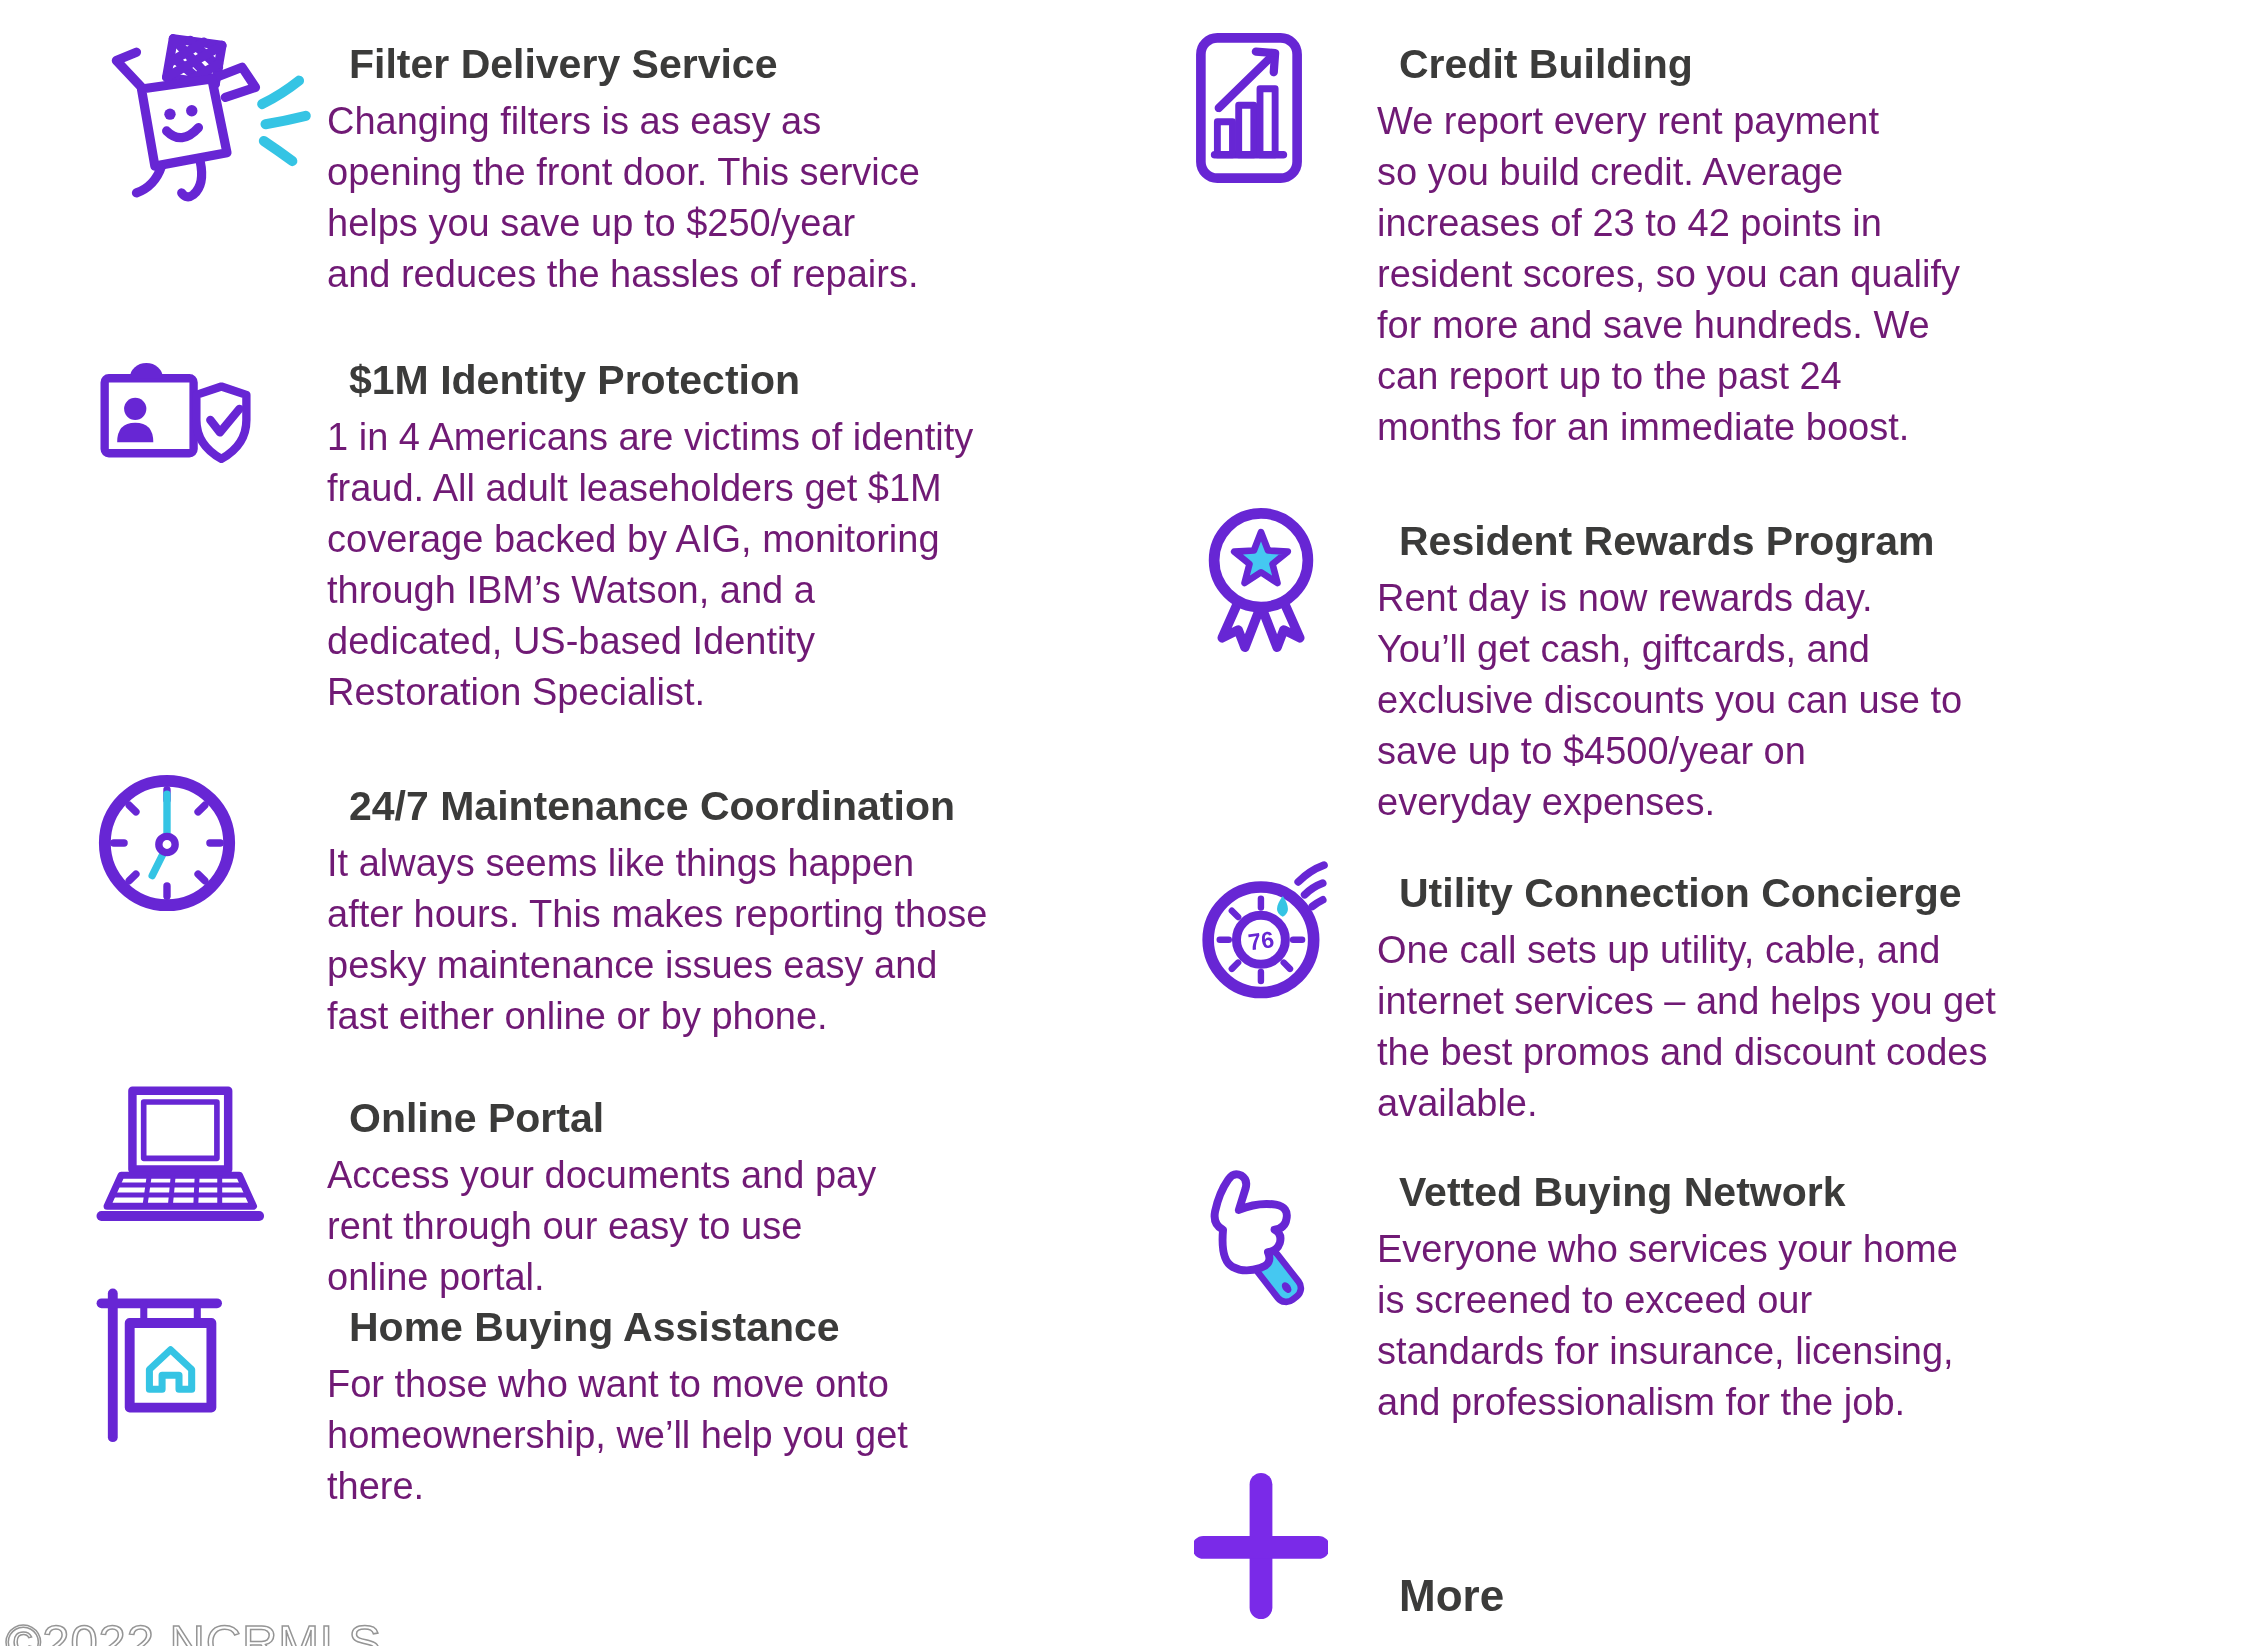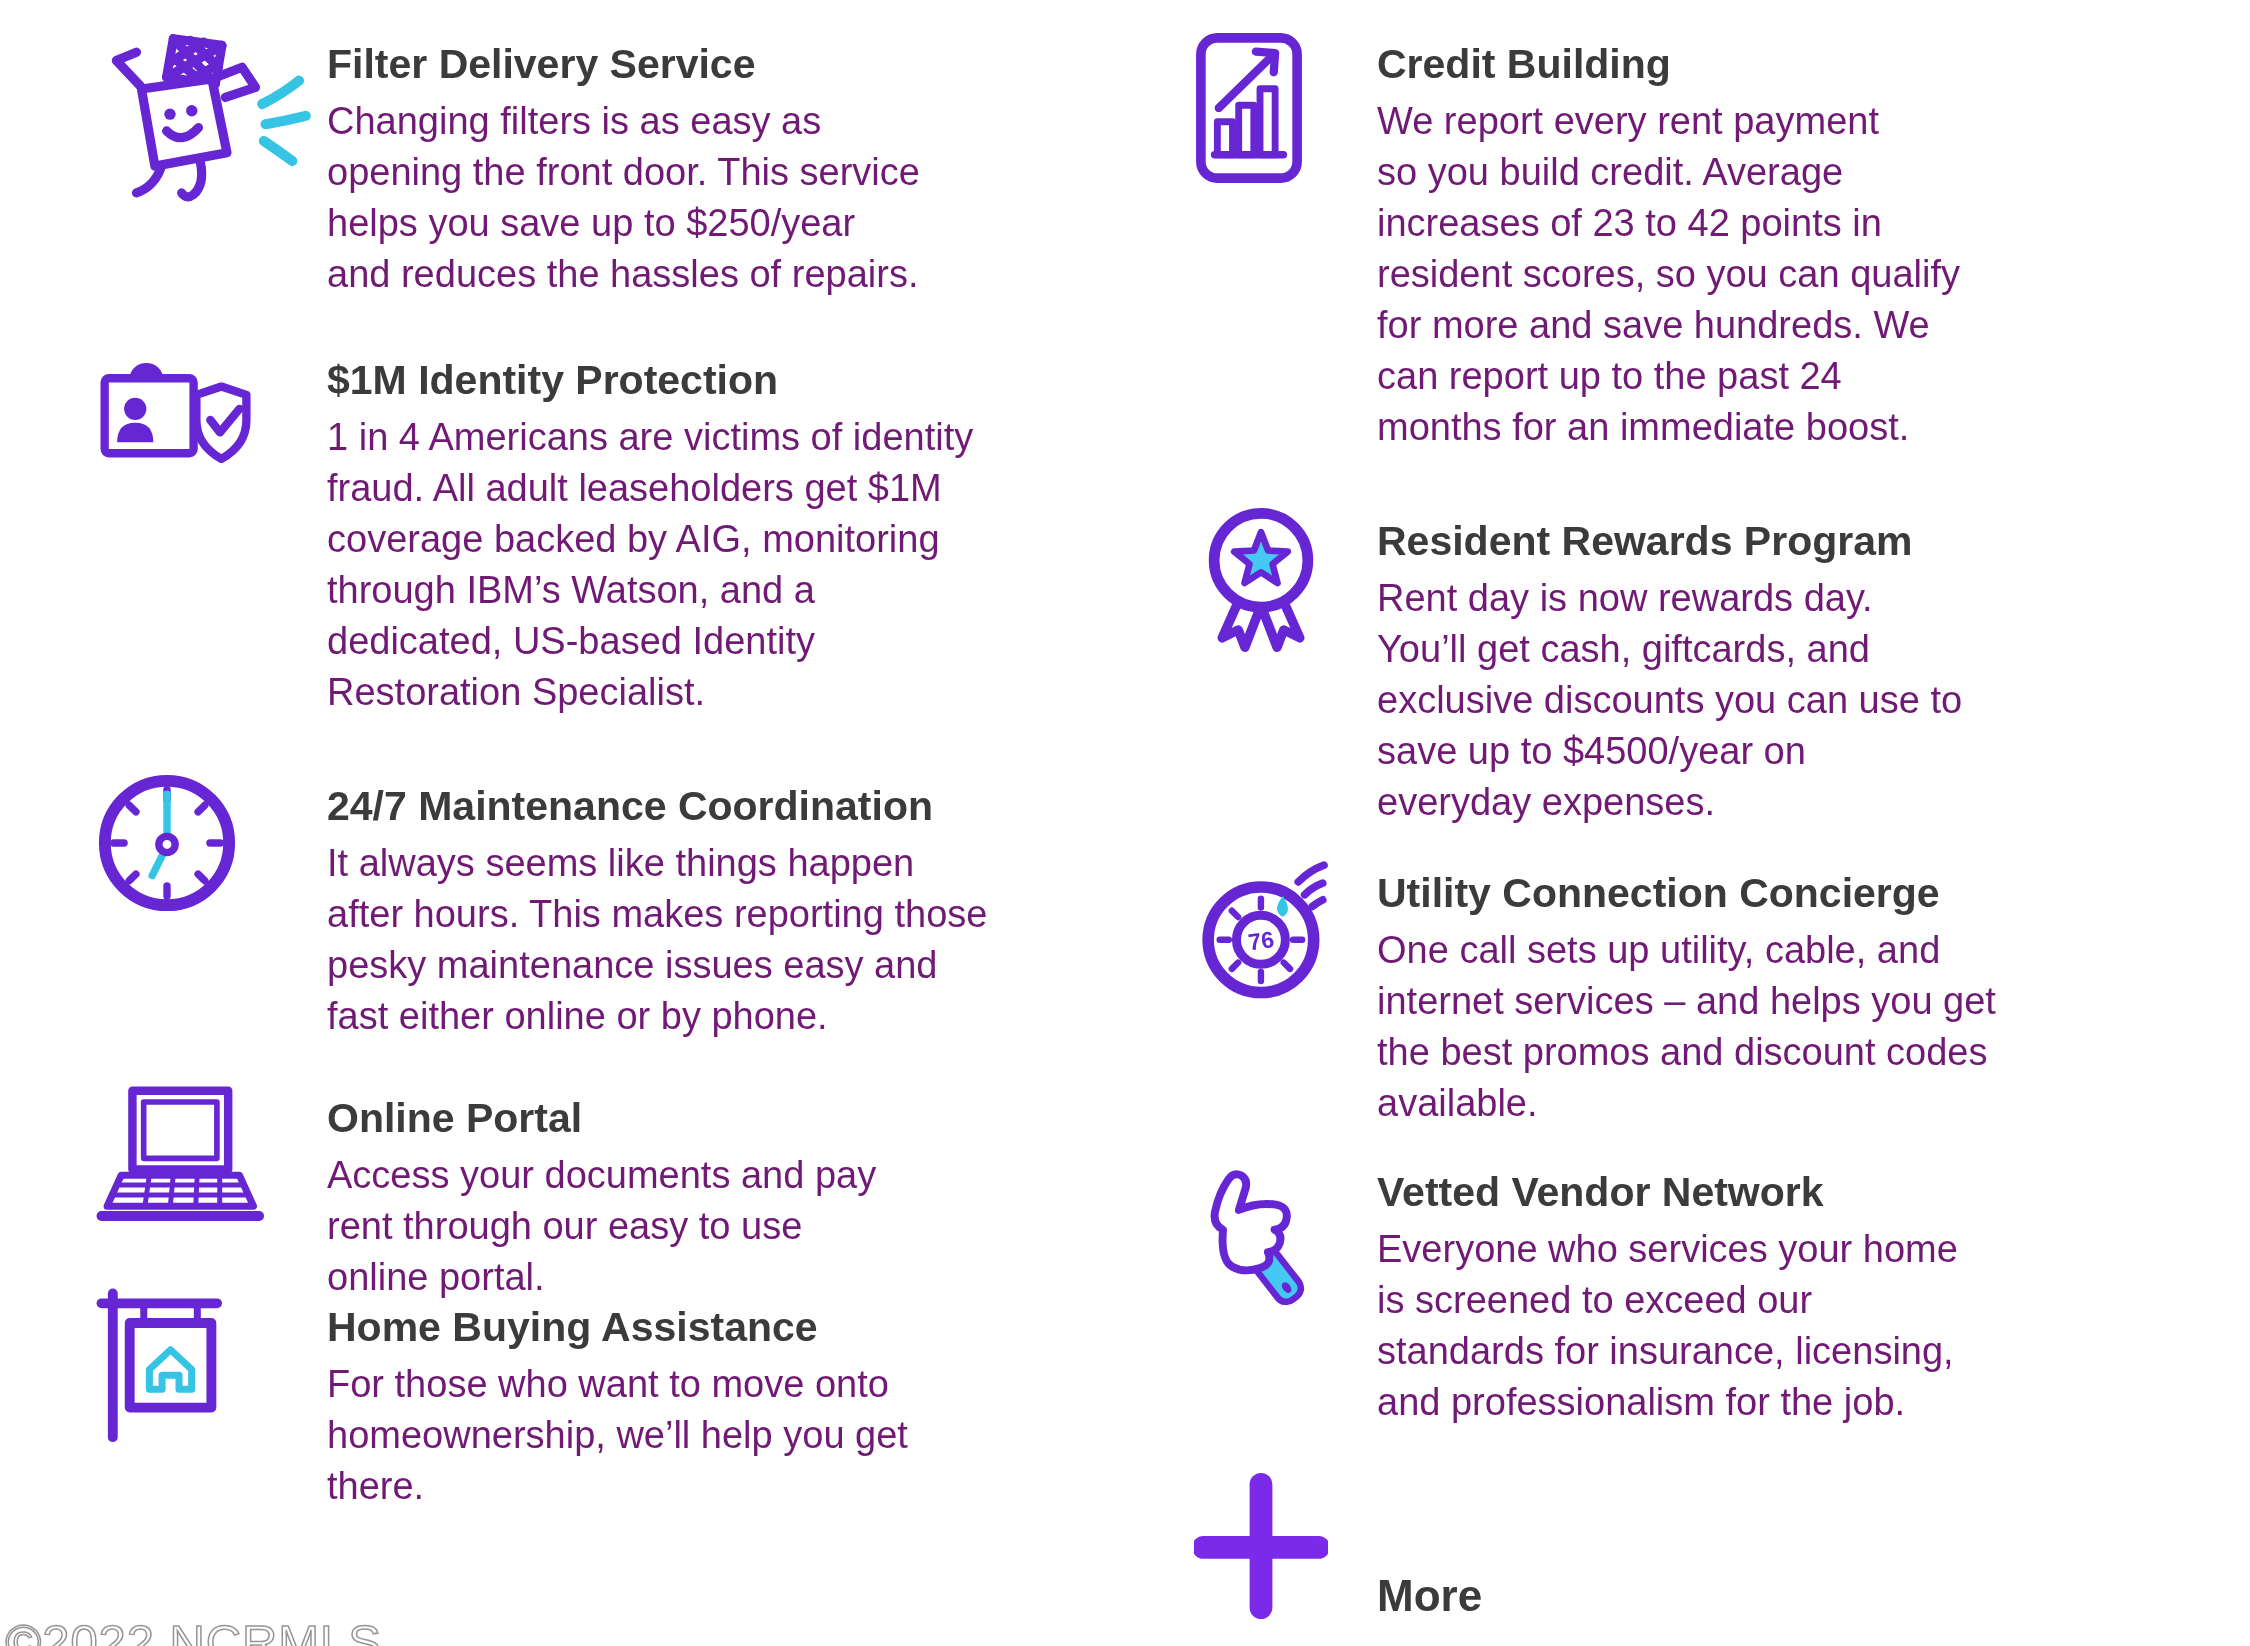--- a/index.html
+++ b/index.html
@@ -11,21 +11,21 @@
   .columns { display:flex; width:100%; height:100%; }
   .col { display:flex; flex-direction:column; }
   .col-left  { width:1103px; padding:40px 0 0 84px; }
   .col-right { flex:1; padding:40px 0 18px 84px; }
   .item { display:flex; align-items:flex-start; }
   .icon-cell { flex:0 0 243px; display:flex; justify-content:flex-start; padding-left:8.8px; }
   .col-right .icon-cell { flex:0 0 190px; padding-left:7px; }
   .text-cell { flex:1; }
   h3.benefit-title {
     font-size:41px; line-height:49px; font-weight:bold; color:#3b3b3a;
-    margin-bottom:7px; letter-spacing:0;
+    margin-bottom:7px; letter-spacing:0;margin-left:22px;
   }
   p.benefit-body {
     font-size:38px; line-height:51px; color:#701a75;
     white-space:pre-line; letter-spacing:0;
   }
   
   .col-left  .i1 { margin-bottom:56px; }
   .col-left  .i2 { margin-bottom:64px; }
   .col-left  .i3 { margin-bottom:52px; }
   .col-left  .i4 { margin-bottom:46px; }
@@ -274,21 +274,21 @@
       <div class="icon-cell">
         <svg class="benefit-icon m-up2" width="132" height="152" viewBox="0 0 100 112">
           <g transform="rotate(-38 64 88)">
             <rect x="54" y="66" width="20" height="42" rx="8" fill="#45c8f1" stroke="#6726d4" stroke-width="5"></rect>
             <ellipse cx="64" cy="98" rx="3" ry="4.5" fill="#6726d4"></ellipse>
           </g>
           <path d="M22,52 q-8,-4 -6,-14 q3,-14 10,-24 q4,-6 10,-3 q5,3 3,10 l-5,16 q14,-6 28,-4 q10,2 8,11 q-1,7 -9,8 q6,3 4,10 q-2,6 -9,7 q4,9 -6,12 q-12,4 -21,-1 q-9,-5 -7,-28 z" fill="#ffffff" stroke="#6726d4" stroke-width="6" stroke-linecap="round" stroke-linejoin="round"></path>
         </svg>
       </div>
       <div class="text-cell">
-        <h3 class="benefit-title">Vetted Vendor Network</h3>
+        <h3 class="benefit-title">Vetted Buying Network</h3>
         <p class="benefit-body">Everyone who services your home
 is screened to exceed our
 standards for insurance, licensing,
 and professionalism for the job.</p>
       </div>
     </div>
 
     <div class="item item-more">
       <div class="icon-cell">
         <svg class="benefit-icon" width="134" height="148" viewBox="0 0 100 110">

